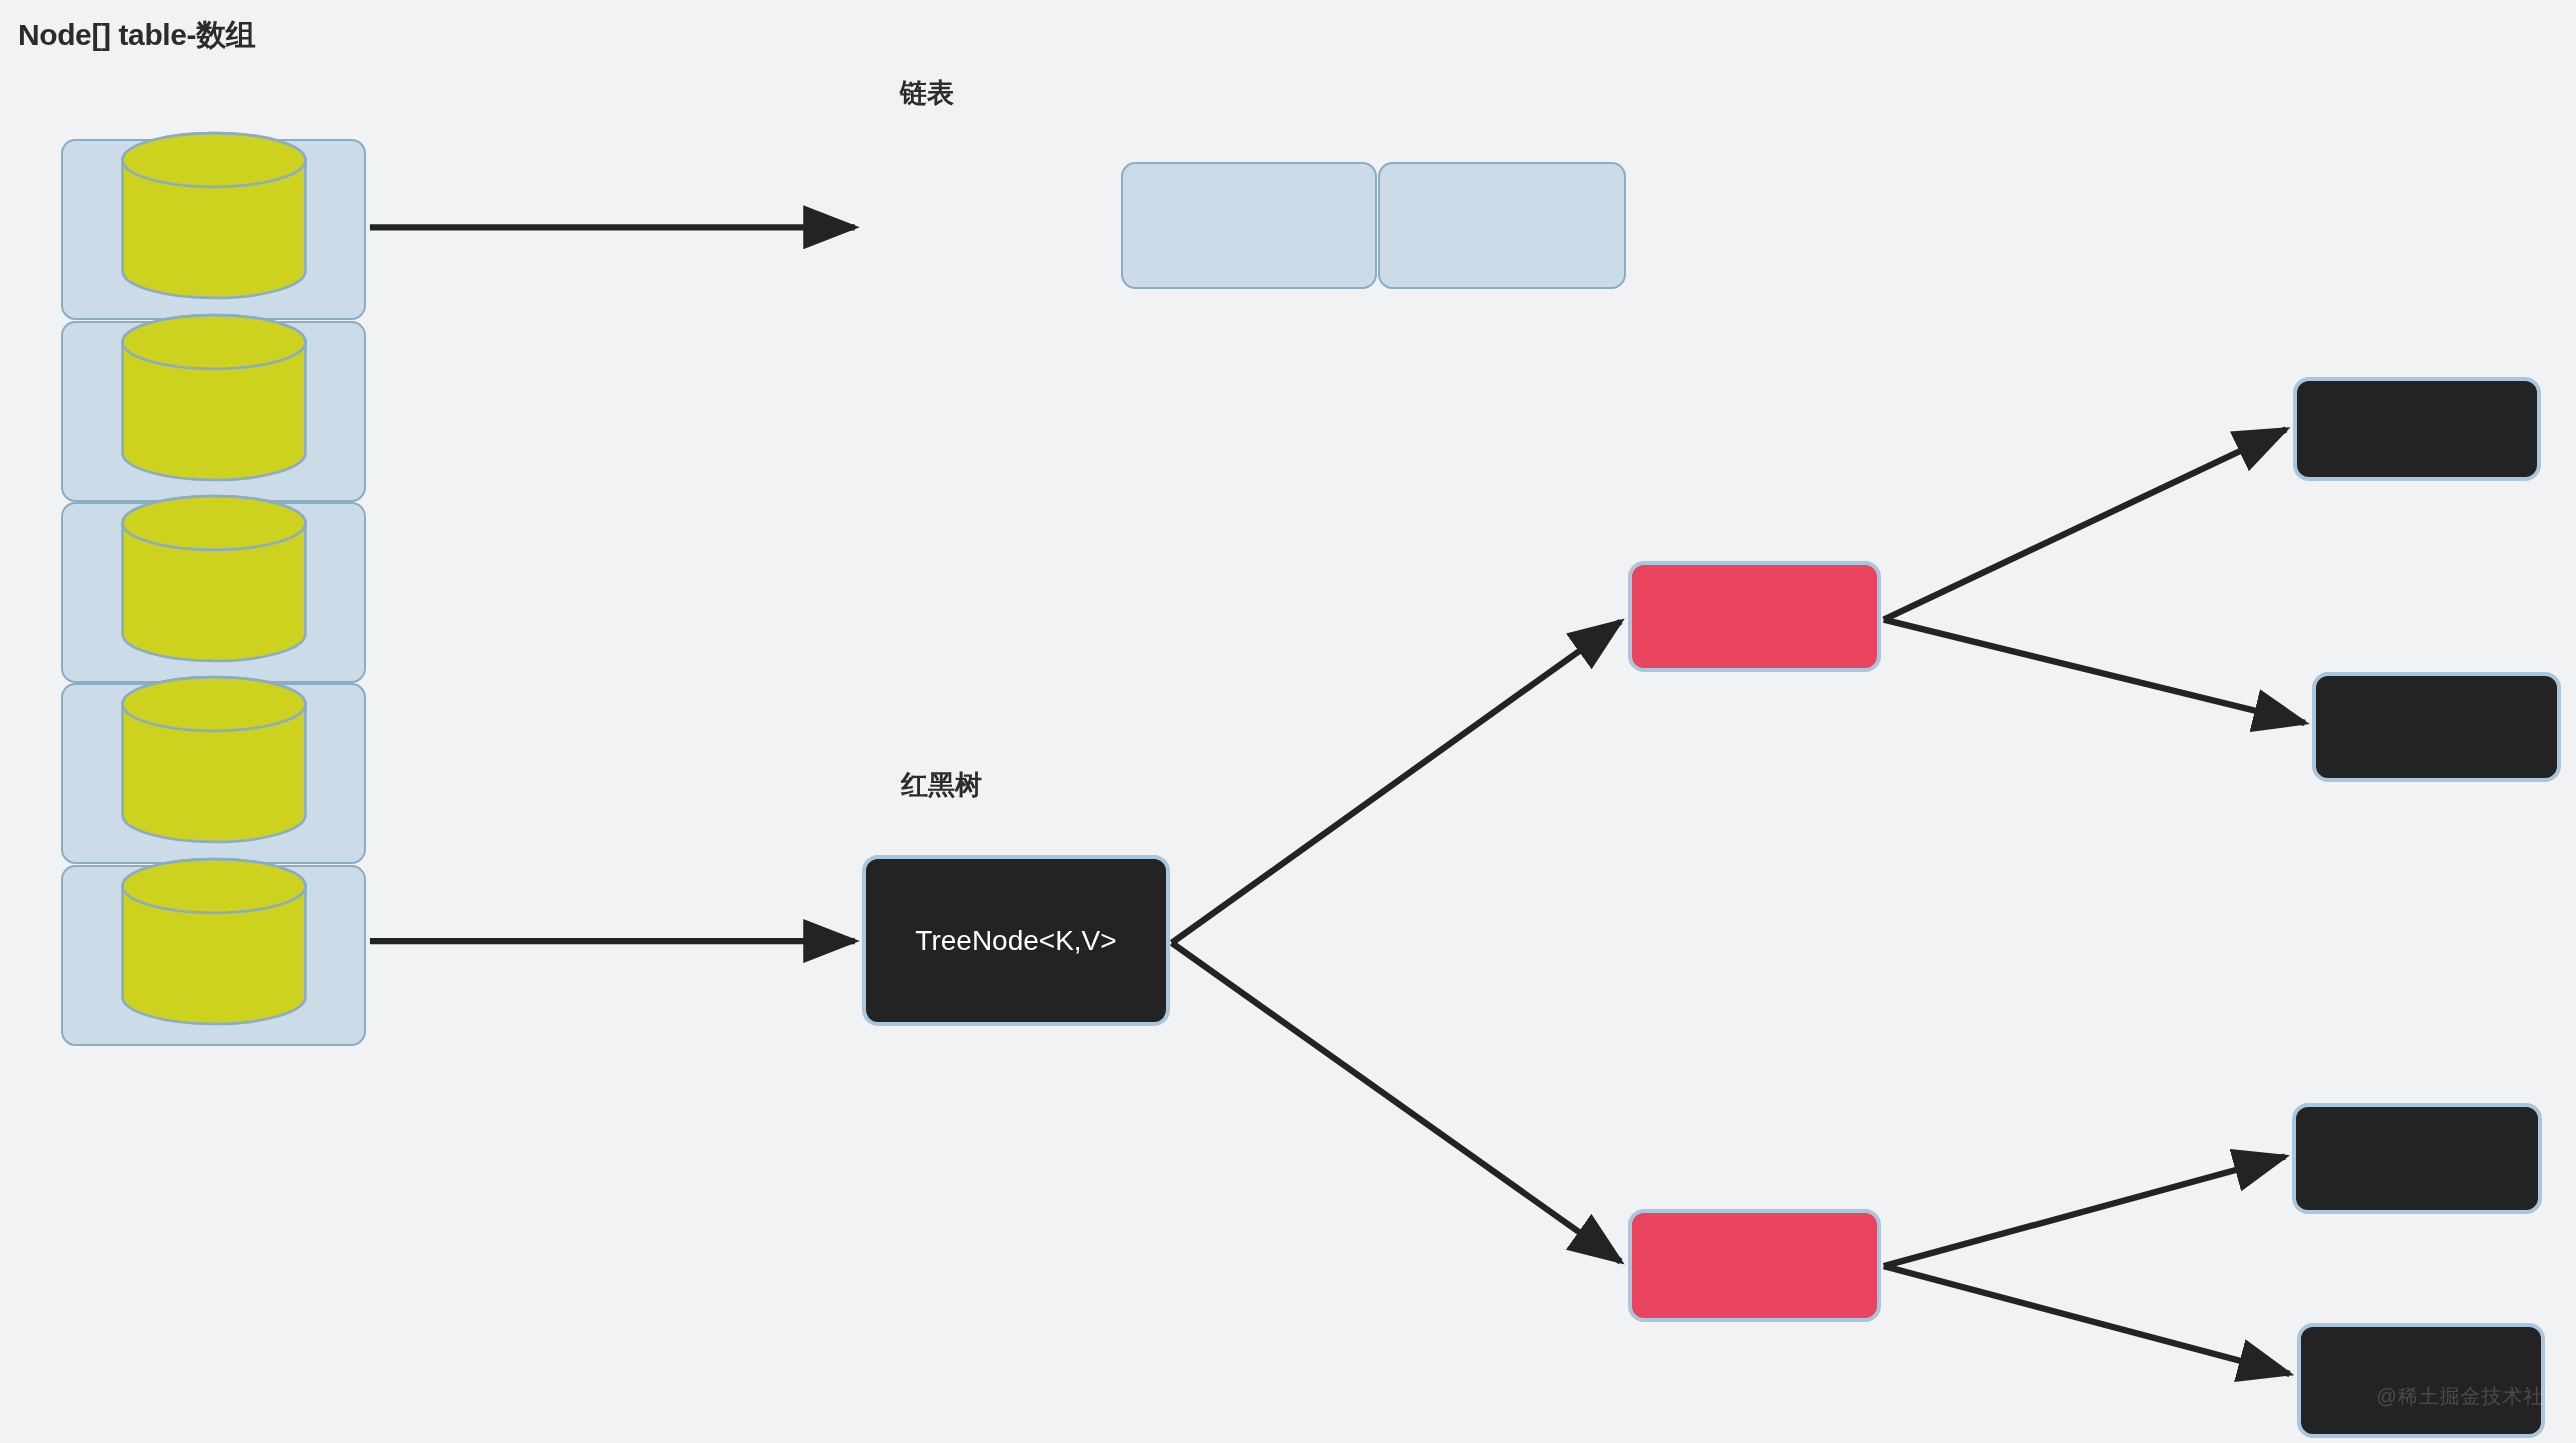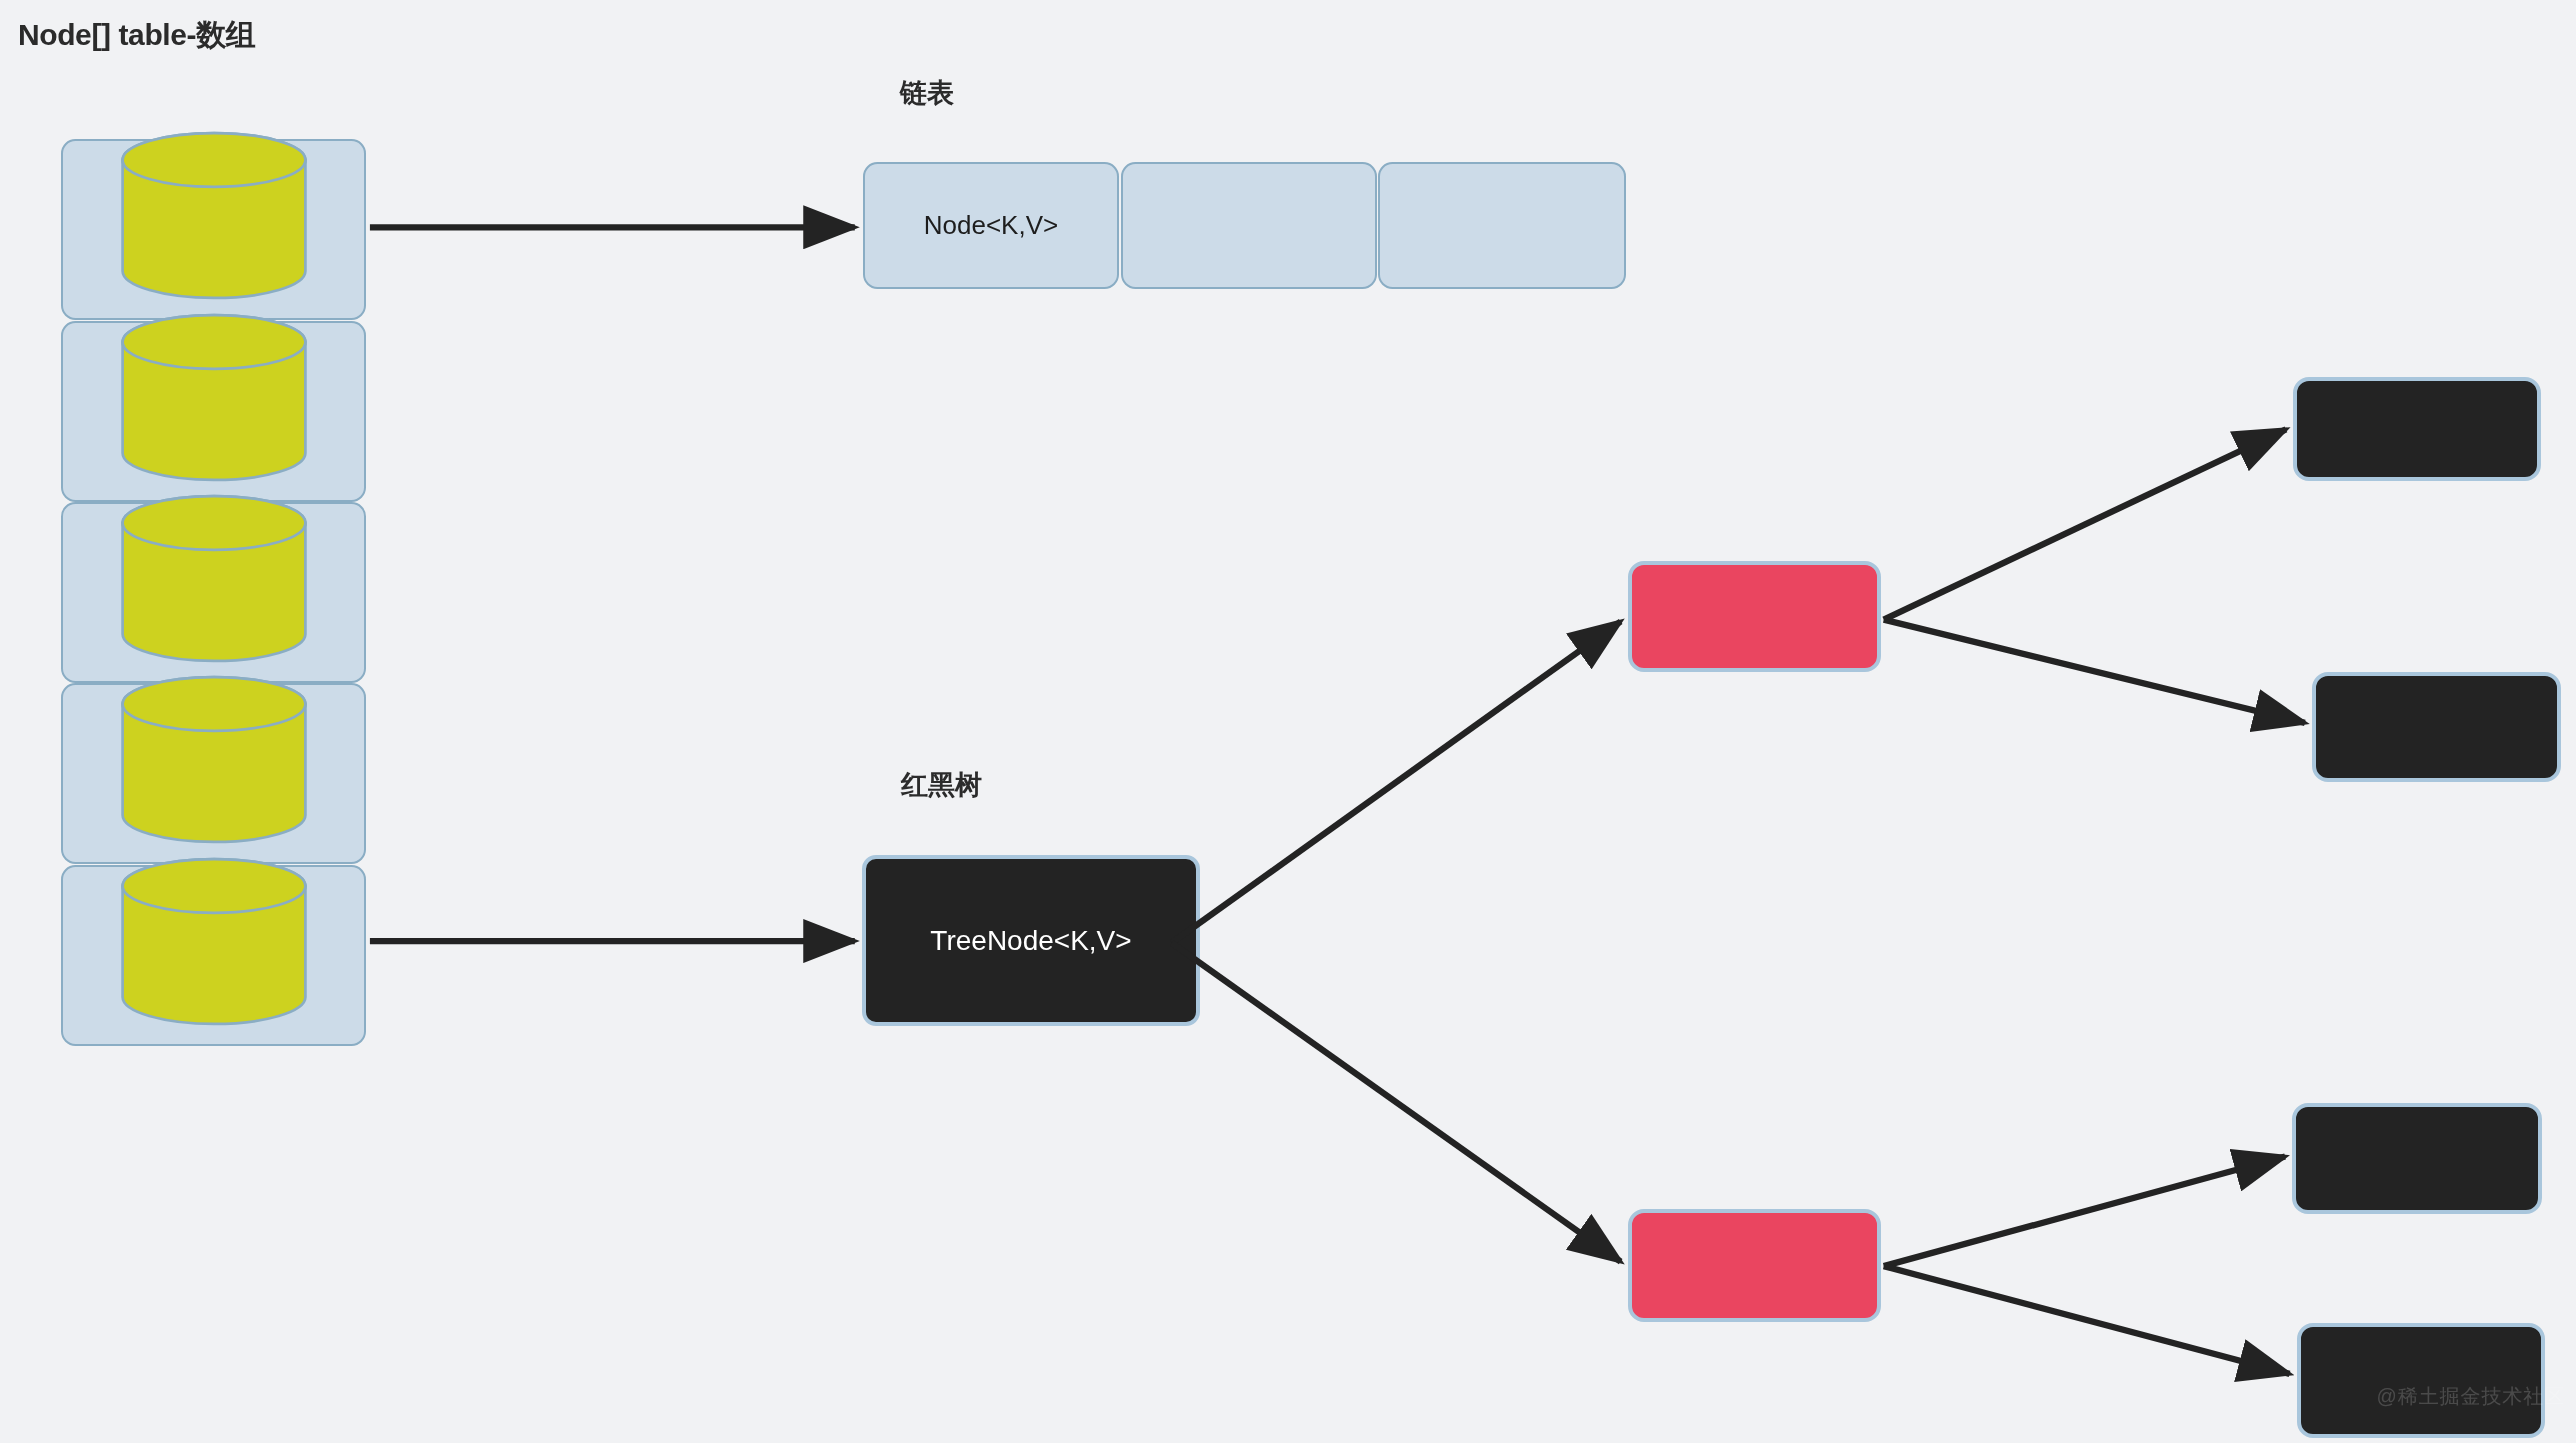--- a/index.html
+++ b/index.html
@@ -77,23 +77,22 @@
     position: absolute;
     border: 4.5px solid #a9c6dc;
     border-radius: 16px;
     box-sizing: border-box;
     display: flex;
     align-items: center;
     justify-content: center;
   }
   .tree-node.root {
     background: #232323;
-    width: 338px;
+    width: 308px;
     height: 171px;
-    border-radius: 14px;
   }
   .tree-node.black {
     background: #232323;
   }
   .tree-node.red {
     background: #ea4560;
   }
   .tree-node-label {
     font-size: 28px;
     color: #ffffff;
@@ -159,23 +158,20 @@
     </svg>
   </div>
   <div class="array-cell" style="left:61px; top:865px;">
     <svg class="cylinder" style="top:-10.8px;" viewBox="0 0 212 190">
       <ellipse cx="106" cy="33" rx="102" ry="30" fill="#cdd21f" stroke="#8aadc4" stroke-width="3"></ellipse>
       <path d="M4 33 L4 157 A102 30 0 0 0 208 157 L208 33 Z" fill="#cdd21f" stroke="#8aadc4" stroke-width="3"></path>
       <ellipse cx="106" cy="33" rx="102" ry="30" fill="#cdd21f" stroke="#8aadc4" stroke-width="3"></ellipse>
     </svg>
   </div>
 
-  <div class="ll-box" style="left:863px; top:162px; width:256px;">
-    <span class="ll-label">Node&lt;K,V&gt;</span>
-  </div>
   <div class="ll-box" style="left:1121px; top:162px; width:256px;">
     <span class="ll-label"></span>
   </div>
   <div class="ll-box" style="left:1378px; top:162px; width:248px;">
     <span class="ll-label"></span>
   </div>
 
   <div class="tree-node root" style="left:862px; top:855px;">
     <span class="tree-node-label">TreeNode&lt;K,V&gt;</span>
   </div>

